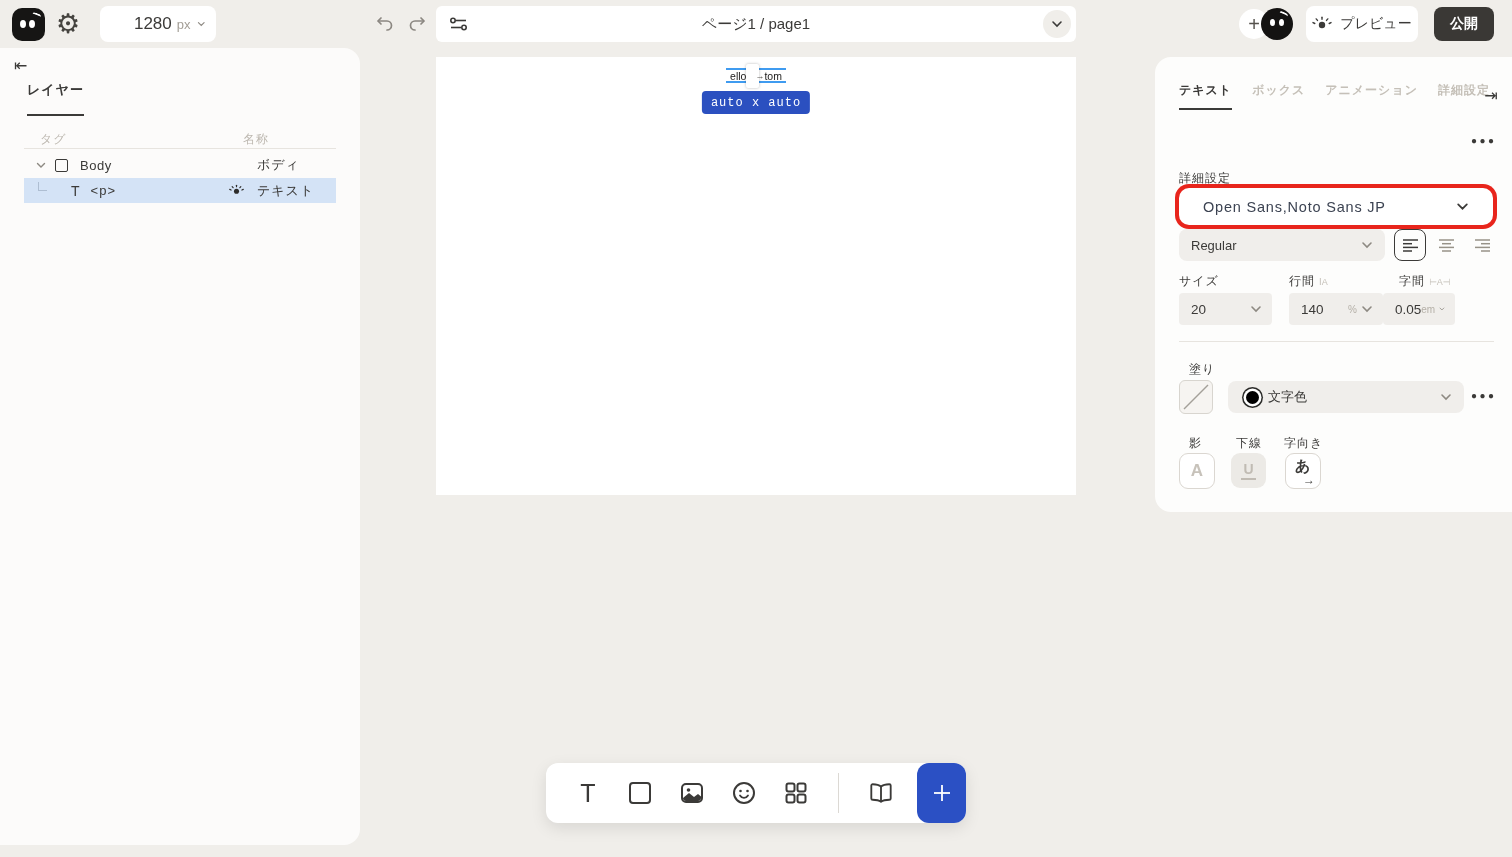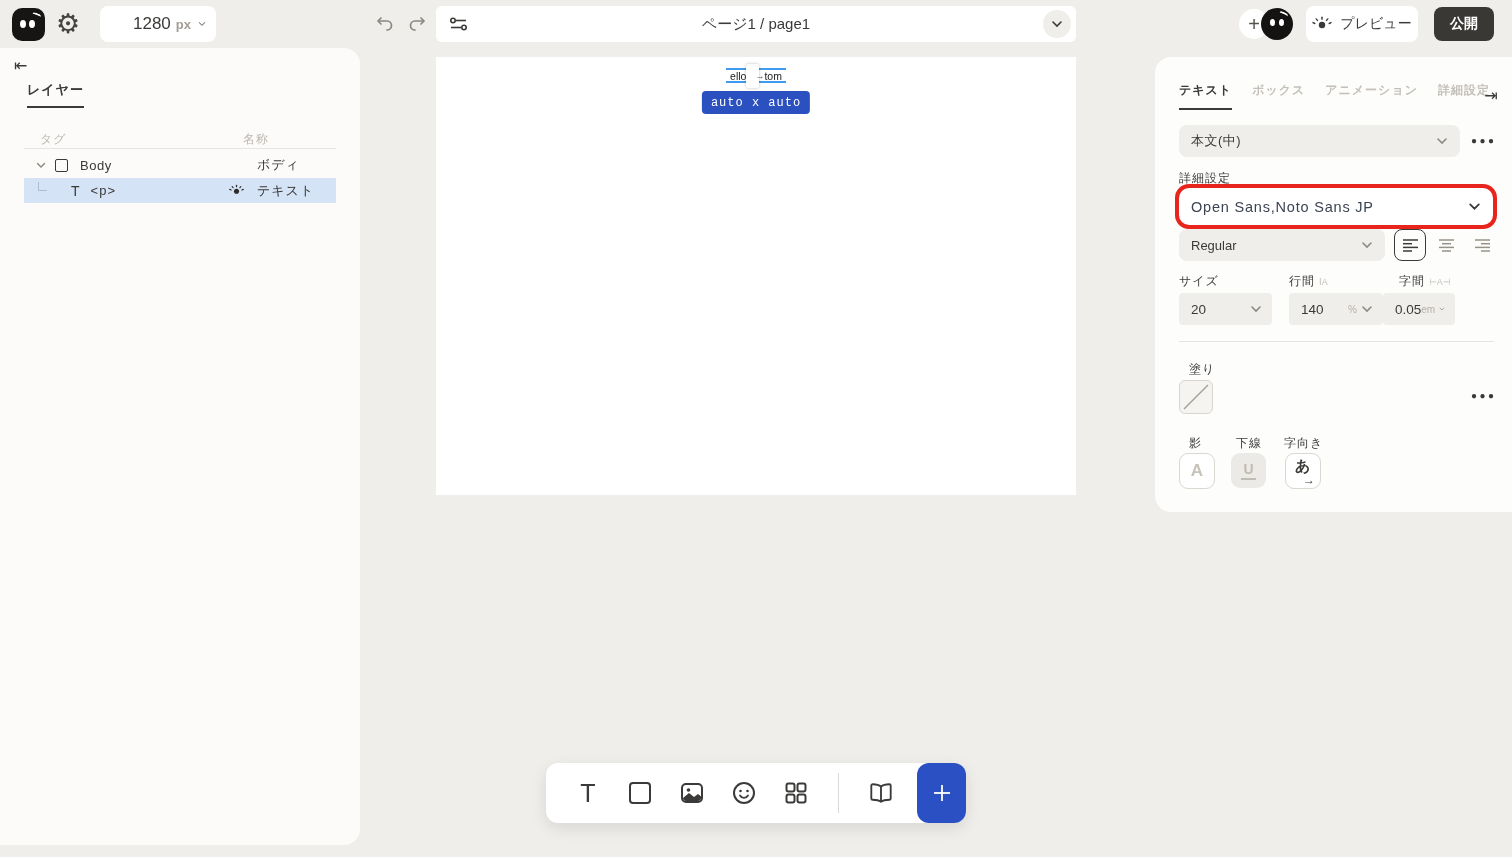--- a/index.html
+++ b/index.html
@@ -13,40 +13,40 @@
   .logo .eye { position:absolute; width:6px; height:8px; background:#fff; border-radius:50%; top:12px; }
   .logo .eye.e1 { left:8px; } .logo .eye.e2 { left:17px; }
   .logo .brow { position:absolute; right:4px; top:5px; width:9px; height:5px; border-top:2px solid #fff; border-radius:50%; transform:rotate(20deg); }
   .gear { position:absolute; left:51px; top:6px; width:34px; height:36px; display:flex; align-items:center; justify-content:center; color:#45433f; font-size:27px; }
   .pill { background:#fff; border-radius:8px; display:flex; align-items:center; }
   .size-pill { position:absolute; left:100px; top:6px; width:116px; height:36px; padding:0 10px 0 12px; gap:7px; }
   .monitor { width:21px; height:19px; position:relative; }
   .monitor .scr { width:21px; height:14px; background:#2e6be2; border-radius:2.5px; }
   .monitor .base { width:13px; height:2.5px; background:#2e6be2; border-radius:1px; margin:2px auto 0; }
   .size-num { font-size:17px;text-align:center; }
-  .size-unit { font-size:13px; color:#a39e96; margin-left:-2px;font-weight:bold; }
+  .size-unit { font-size:13px; color:#a39e96; margin-left:-2px; }
   .chev { color:#8d8982; }
   .undo { position:absolute; left:374px; top:12px; color:#8b8781; }
   .redo { position:absolute; left:406px; top:12px; color:#8b8781; }
   .page-pill { position:absolute; left:436px; top:6px; width:640px; height:36px; border-radius:6px; justify-content:center; }
   .sliders { position:absolute; left:14px; top:10px; color:#3b3a38; }
   .page-name { font-size:15px; }
   .page-chevcircle { position:absolute; right:5px; top:4px; width:28px; height:28px; border-radius:50%; background:#f0eeea; display:flex; align-items:center; justify-content:center; color:#3b3a38; }
   .plus-circle { position:absolute; left:1239px; top:9px; width:30px; height:30px; border-radius:50%; background:#fff; display:flex; align-items:center; justify-content:center; font-size:20px; font-weight:300; color:#55524d; }
   .avatar { position:absolute; left:1261px; top:8px; width:32px; height:32px; border-radius:50%; background:#141312; overflow:hidden; }
   .avatar .a-eye { position:absolute; width:5px; height:7px; background:#fff; border-radius:50%; top:11px; }
   .avatar .a1 { left:9px; } .avatar .a2 { left:18px; }
   .avatar .a-brow { position:absolute; right:5px; top:4px; width:9px; height:5px; border-top:2px solid #fff; border-radius:50%; transform:rotate(25deg); }
   .preview-pill { position:absolute; left:1306px; top:6px; width:112px; height:36px; border-radius:8px; justify-content:center; gap:8px; font-size:14px; }
   .publish-btn { position:absolute; left:1434px; top:7px; width:60px; height:34px; background:#3a3835; color:#fff; border:none; border-radius:8px; font-size:14px; font-weight:bold; font-family:inherit; }
 
   
   .sidebar { position:absolute; left:0; top:48px; width:360px; height:797px; background:#fcfbfa; border-radius:0 16px 16px 0; }
   .collapse-l { position:absolute; left:14px; top:8px; font-size:16px; color:#3b3a38; }
-  .layers-title { position:absolute; left:27px; top:33px; font-size:13px; font-weight:bold; letter-spacing:1px; padding-bottom:7px; border-bottom:2px solid #3b3a38; }
+  .layers-title { position:absolute; left:27px; top:33px; font-size:13px; font-weight:bold; letter-spacing:1px; padding-bottom:15px; border-bottom:2px solid #3b3a38; }
   .col-head { position:absolute; top:83px; font-size:12px; color:#bcb7af; letter-spacing:1px; }
   .col-tag { left:40px; } .col-name { left:243px; }
   .head-div { position:absolute; left:24px; top:100px; width:312px; height:1px; background:#e7e4df; }
   .lrow { position:absolute; left:24px; width:312px; height:26px; display:flex; align-items:center; font-size:13px; }
   .row-body { top:104px; }
   .row-p { top:130px; background:#d4e3f6; height:25px; }
   .lrow .tchev { margin-left:12px; color:#8d8982; }
   .lrow .boxicon { width:13px; height:13px; border:1.5px solid #3b3a38; border-radius:2px; margin-left:9px; }
   .lrow .tag-label { margin-left:12px; letter-spacing:.5px; }
   .lrow .name-label { position:absolute; left:233px; letter-spacing:1px; }
@@ -78,21 +78,21 @@
   .tab.active { color:#3b3a38; border-bottom:2px solid #3b3a38; }
   .collapse-r { position:absolute; right:14px; top:29px; font-size:16px; color:#3b3a38; }
   .gsel { background:#f0eeeb; border-radius:8px; display:flex; align-items:center; font-size:13px; padding:0 12px; position:absolute; }
   .gsel .chev, .wsel .chev { margin-left:auto; }
   .preset-sel { left:24px; top:68px; width:281px; height:32px; letter-spacing:.5px; }
   .dots { position:absolute; width:24px; text-align:center; color:#3b3a38; font-size:10px; letter-spacing:2.5px; font-weight:bold; }
   .dots1 { left:316px; top:78px; } .dots2 { left:316px; top:333px; }
   .ins-label { position:absolute; font-size:12px; letter-spacing:1px; color:#3b3a38; }
   .font-label { left:24px; top:113px; }
   .wsel { background:#fff; border-radius:8px; display:flex; align-items:center; position:absolute; }
-  .font-sel { left:24px; top:131px; width:314px; height:37px; font-size:14.5px; letter-spacing:.8px; color:#3c4352; padding:0 12px; box-shadow:0 0 0 4px #e8251c; border-radius:10px; background:#fff; }
+  .font-sel { left:24px; top:131px; width:314px; height:37px; font-size:14.5px; letter-spacing:.8px; color:#3c4352; padding:0 24px; box-shadow:0 0 0 4px #e8251c; border-radius:10px; background:#fff; }
   .weight-sel { left:24px; top:172px; width:206px; height:32px; }
   .align-btn { position:absolute; top:172px; width:32px; height:32px; border-radius:8px; display:flex; align-items:center; justify-content:center; color:#979288; }
   .align-btn.sel { border:1.5px solid #3b3a38; color:#3b3a38; }
   .al1 { left:239px; } .al2 { left:275px; } .al3 { left:311px; }
   .size-label { left:24px; top:216px; } .lh-label { left:134px; top:216px; } .ls-label { left:244px; top:216px; }
   .mini-icon { color:#c5c0b8; font-size:9px; letter-spacing:0; margin-left:4px; font-weight:normal; }
   .num-sel { position:absolute; top:236px; height:32px; background:#f0eeeb; border-radius:4px; display:flex; align-items:center; font-size:13.5px; padding:0 10px 0 12px; }
   .size-sel { left:24px; width:93px; } .lh-sel { left:134px; width:94px; } .ls-sel { left:228px; width:72px; }
   .unit { font-size:10px; color:#b5b0a8; margin-left:auto; padding-right:4px; }
   .num-sel .chev { margin-left:auto; } .num-sel .unit + .chev { margin-left:0; }
@@ -274,26 +274,20 @@
 
   <div class="inspector">
     <div class="tabs">
       <span class="tab active">テキスト</span>
       <span class="tab">ボックス</span>
       <span class="tab">アニメーション</span>
       <span class="tab">詳細設定</span>
     </div>
     <div class="collapse-r">⇥</div>
 
-    <div class="gsel preset-sel">
-      <span>本文(中)</span>
-      <svg class="chev" width="12" height="8" viewBox="0 0 12 8">
-          <path d="M2 2l4 4 4-4" fill="none" stroke="currentColor" stroke-width="1.6" stroke-linecap="round"></path>
-        </svg>
-    </div>
     <div class="dots dots1">●●●</div>
 
     <div class="ins-label font-label">詳細設定</div>
     <div class="wsel font-sel">
       <span>Open Sans,Noto Sans JP</span>
       <svg class="chev" width="13" height="9" viewBox="0 0 12 8" style="margin-left:auto;color:#3b3a38">
           <path d="M2 2l4 4 4-4" fill="none" stroke="currentColor" stroke-width="1.6" stroke-linecap="round"></path>
         </svg>
     </div>
 
@@ -360,20 +354,27 @@
     </div>
 
     <div class="ins-div"></div>
 
     <div class="ins-label fill-label">塗り</div>
     <div class="fill-swatch">
       <svg width="32" height="32" viewBox="0 0 32 32">
           <line x1="4" y1="28" x2="28" y2="4" stroke="#a3a099" stroke-width="1.5"></line>
         </svg>
     </div>
+    <div class="gsel color-sel">
+      <span class="color-dot"></span>
+      <span>文字色</span>
+      <svg class="chev" width="12" height="8" viewBox="0 0 12 8">
+          <path d="M2 2l4 4 4-4" fill="none" stroke="currentColor" stroke-width="1.6" stroke-linecap="round"></path>
+        </svg>
+    </div>
     <div class="dots dots2">●●●</div>
 
     <div class="ins-label shadow-label">影</div>
     <div class="ins-label underline-label">下線</div>
     <div class="ins-label direction-label">字向き</div>
 
     <div class="mini-btn shadow-btn">
         <span>A</span>
       </div>
     <div class="mini-btn underline-btn">

